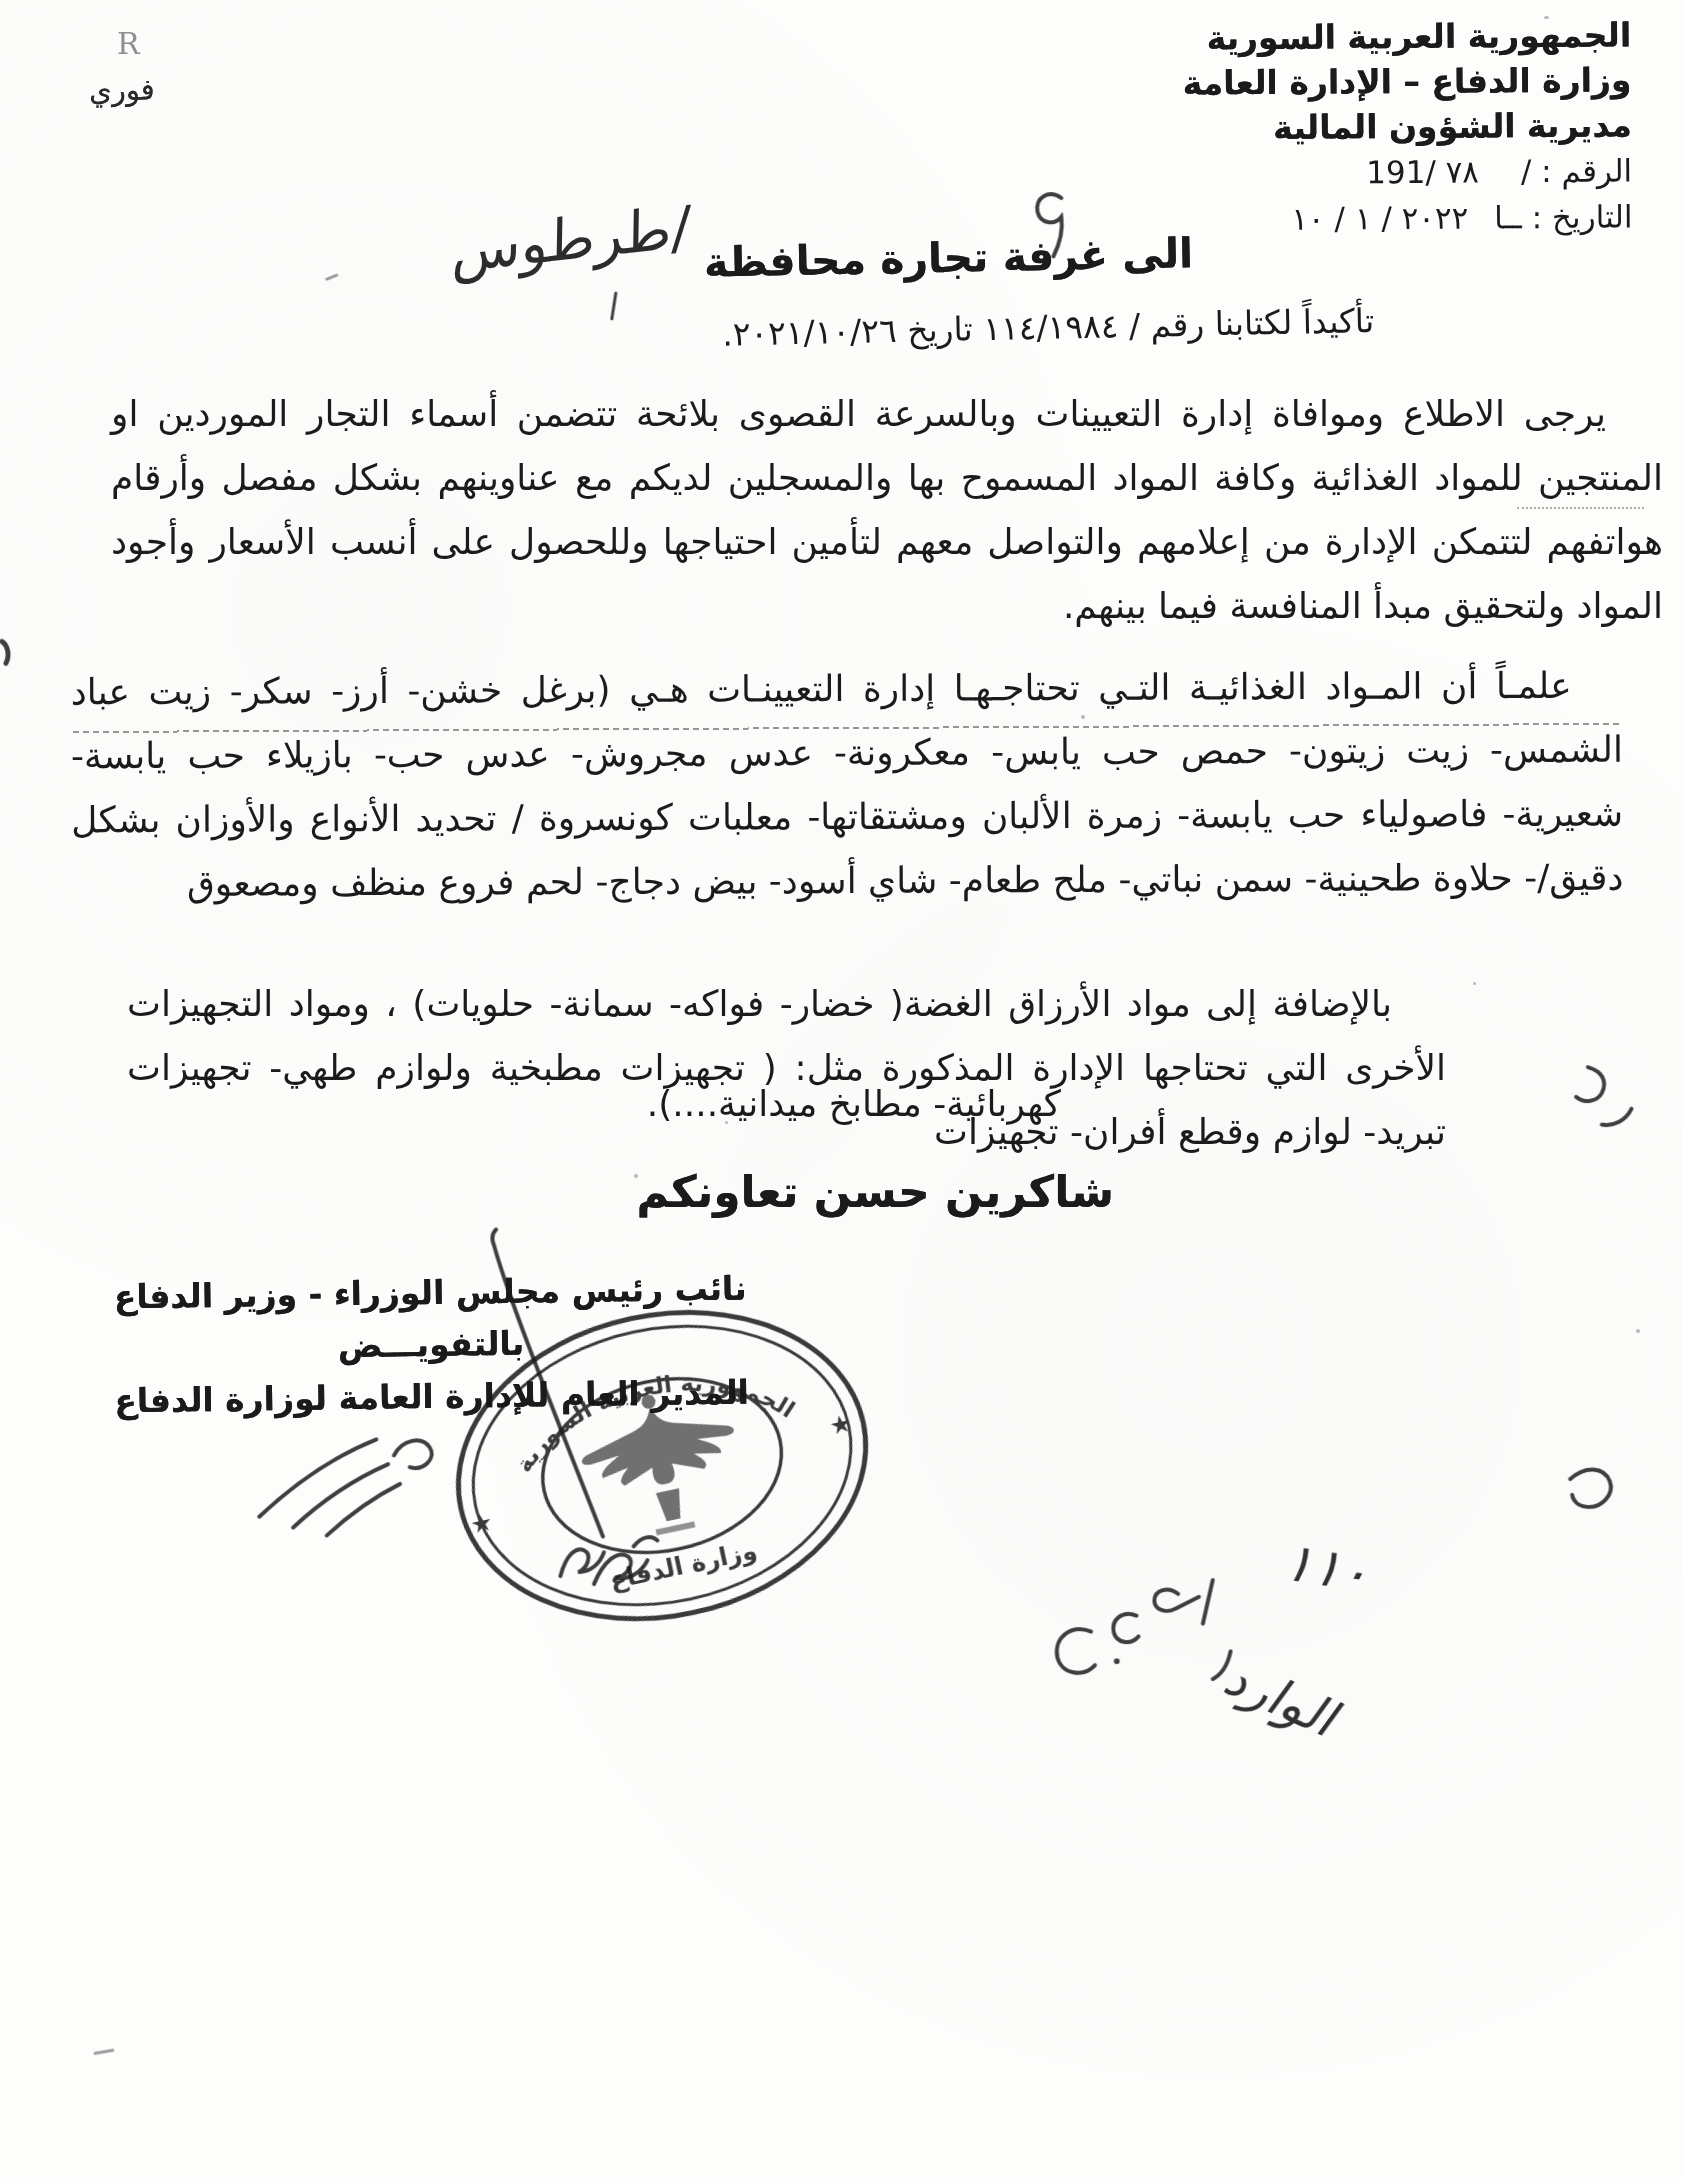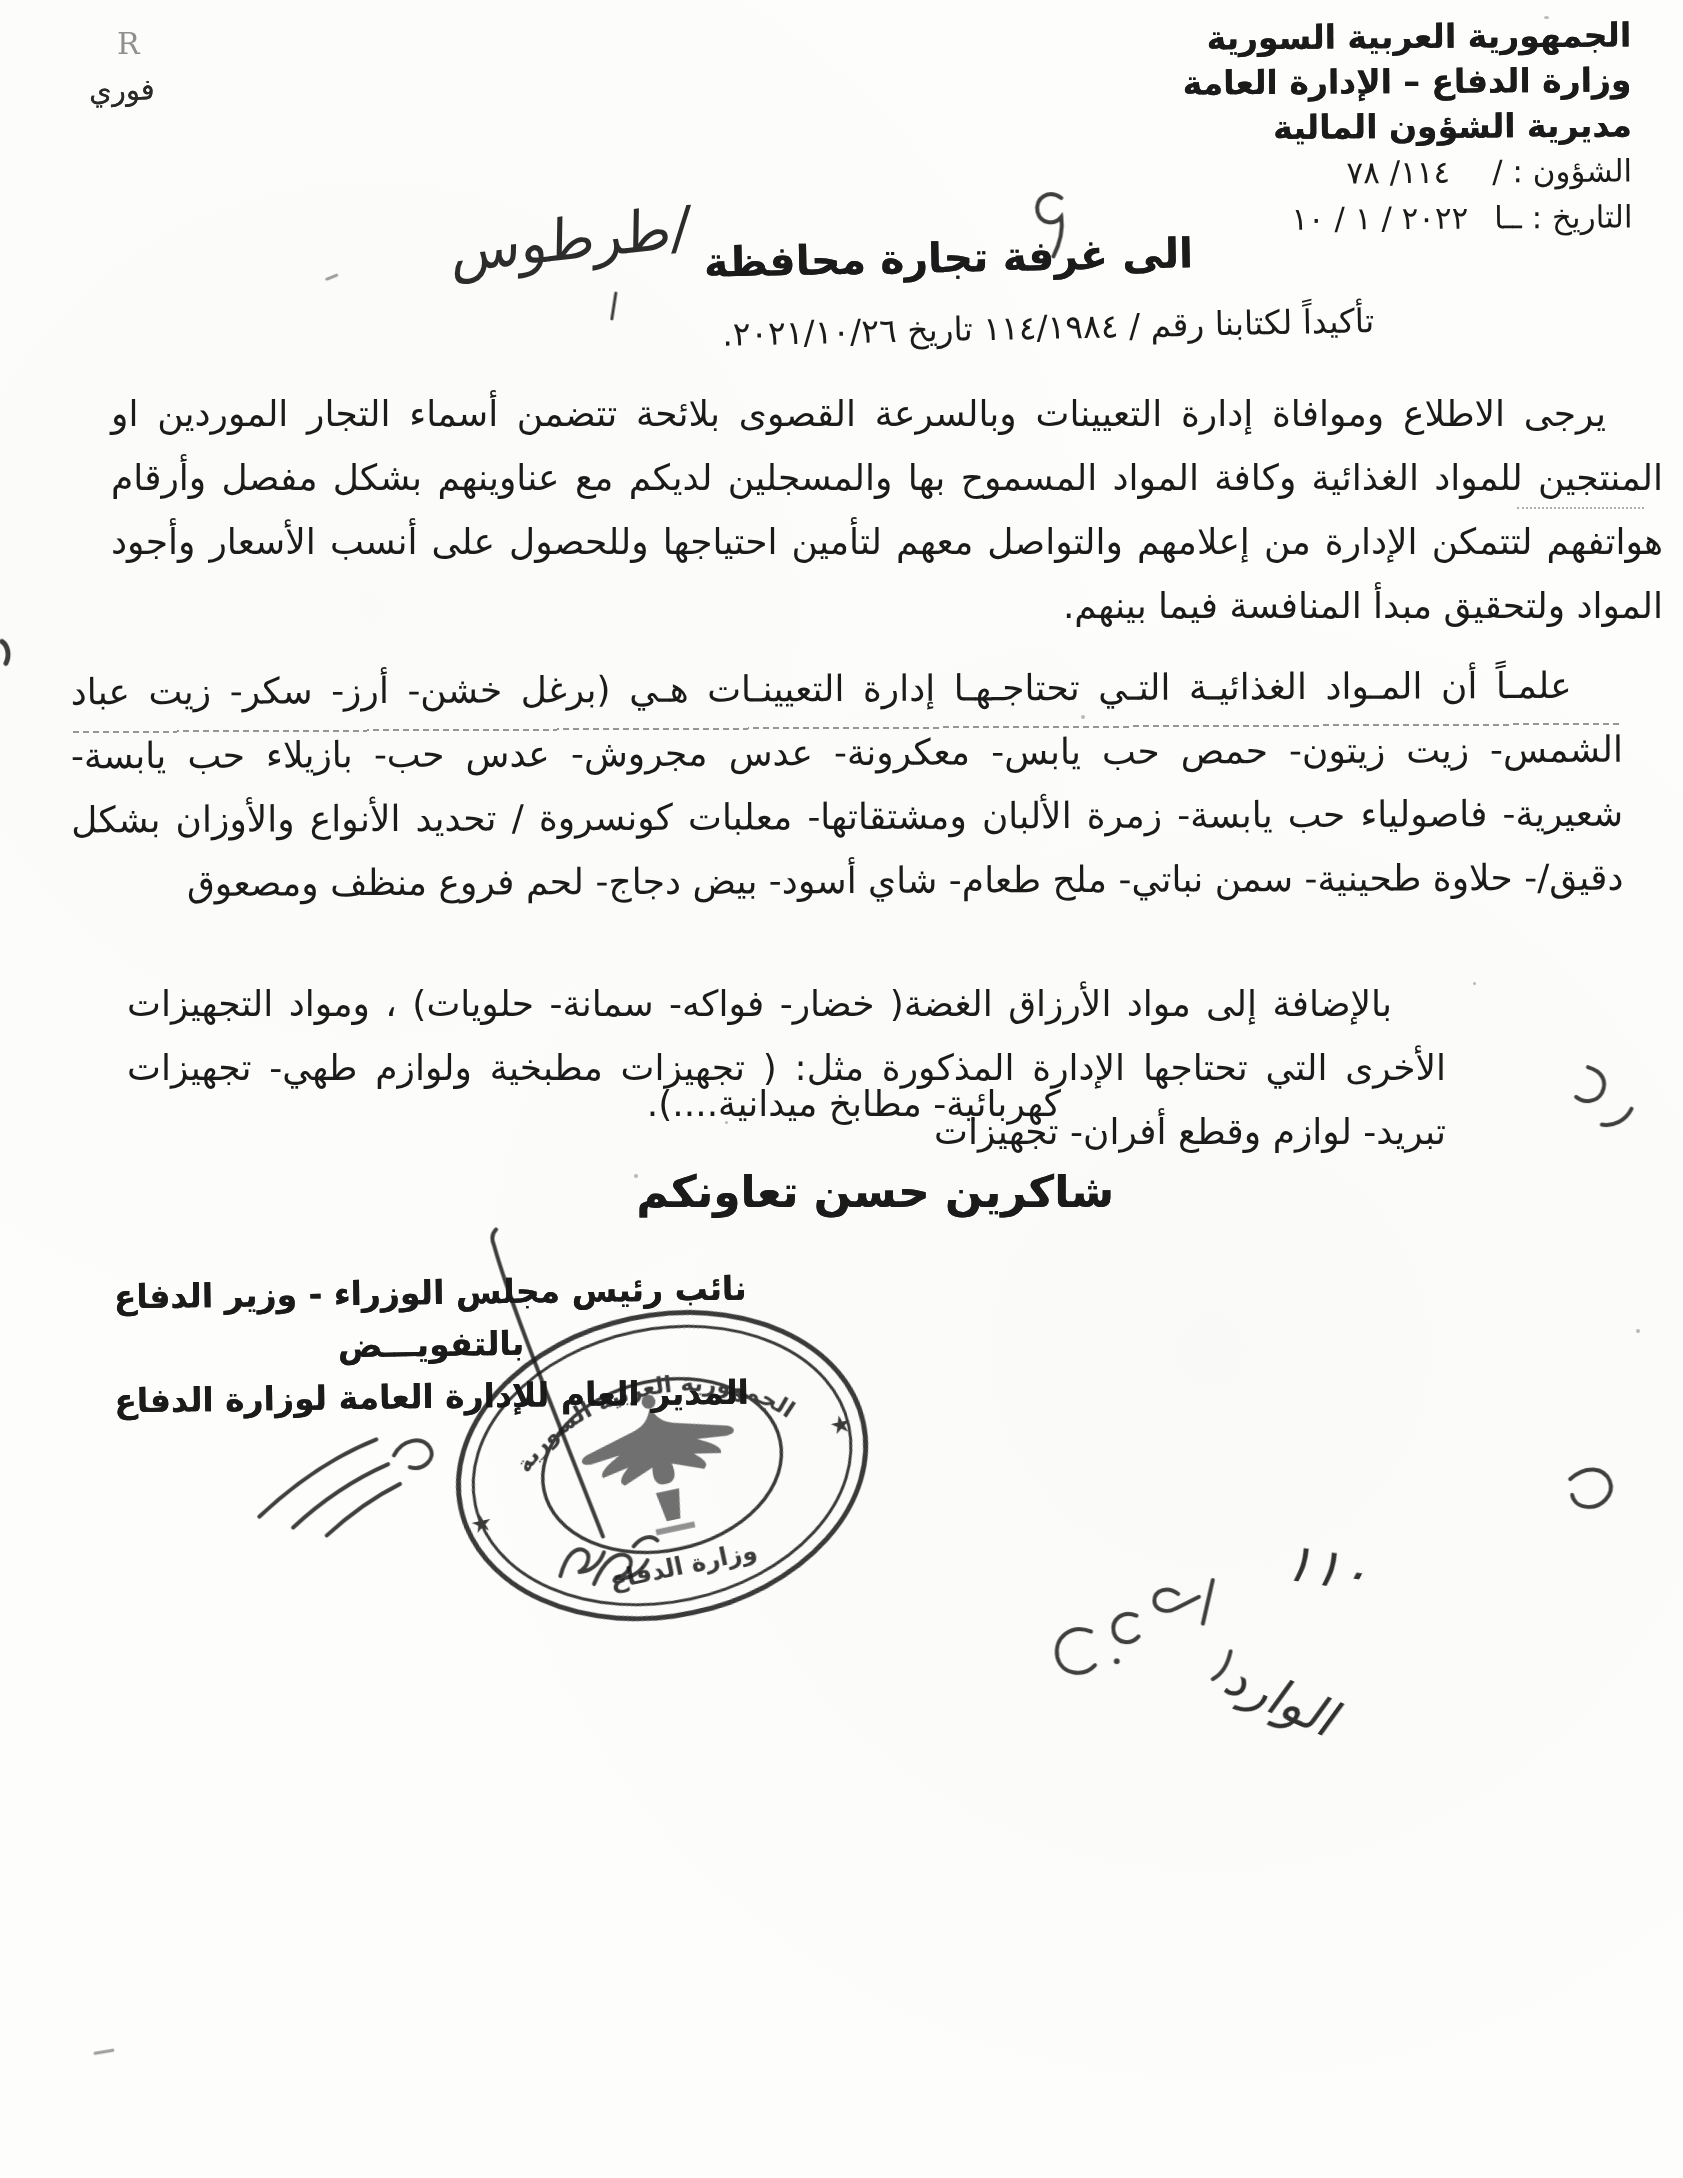--- a/index.html
+++ b/index.html
@@ -71,21 +71,21 @@
 
 <div class="page">
 
   <div class="abs r-mark">R</div>
   <div class="abs urgent rtl ink">فوري</div>
 
   <div class="abs letterhead rtl">
     <div class="lh-line ink">الجمهورية العربية السورية</div>
     <div class="lh-line ink">وزارة الدفاع – الإدارة العامة</div>
     <div class="lh-line ink">مديرية الشؤون المالية</div>
-    <div class="lh-meta"><span>الشؤون : /</span><span class="numgap" dir="ltr">١١٤/ ٧٨</span></div>
+    <div class="lh-meta"><span>الرقم : /</span><span class="numgap" dir="ltr">191/ ٧٨</span></div>
     <div class="lh-meta"><span>التاريخ : ــا</span><span class="numgap2" dir="ltr">٢٠٢٢ / ١ / ١٠</span></div>
   </div>
 
   <div class="abs doc-title rtl ink">الى غرفة تجارة محافظة</div>
   <div class="abs handwritten-city rtl">/طرطوس</div>
 
   <div class="abs ref-line rtl">
     <span>تأكيداً لكتابنا رقم /</span>
     <span dir="ltr">١١٤/١٩٨٤</span>
     <span>تاريخ</span>

